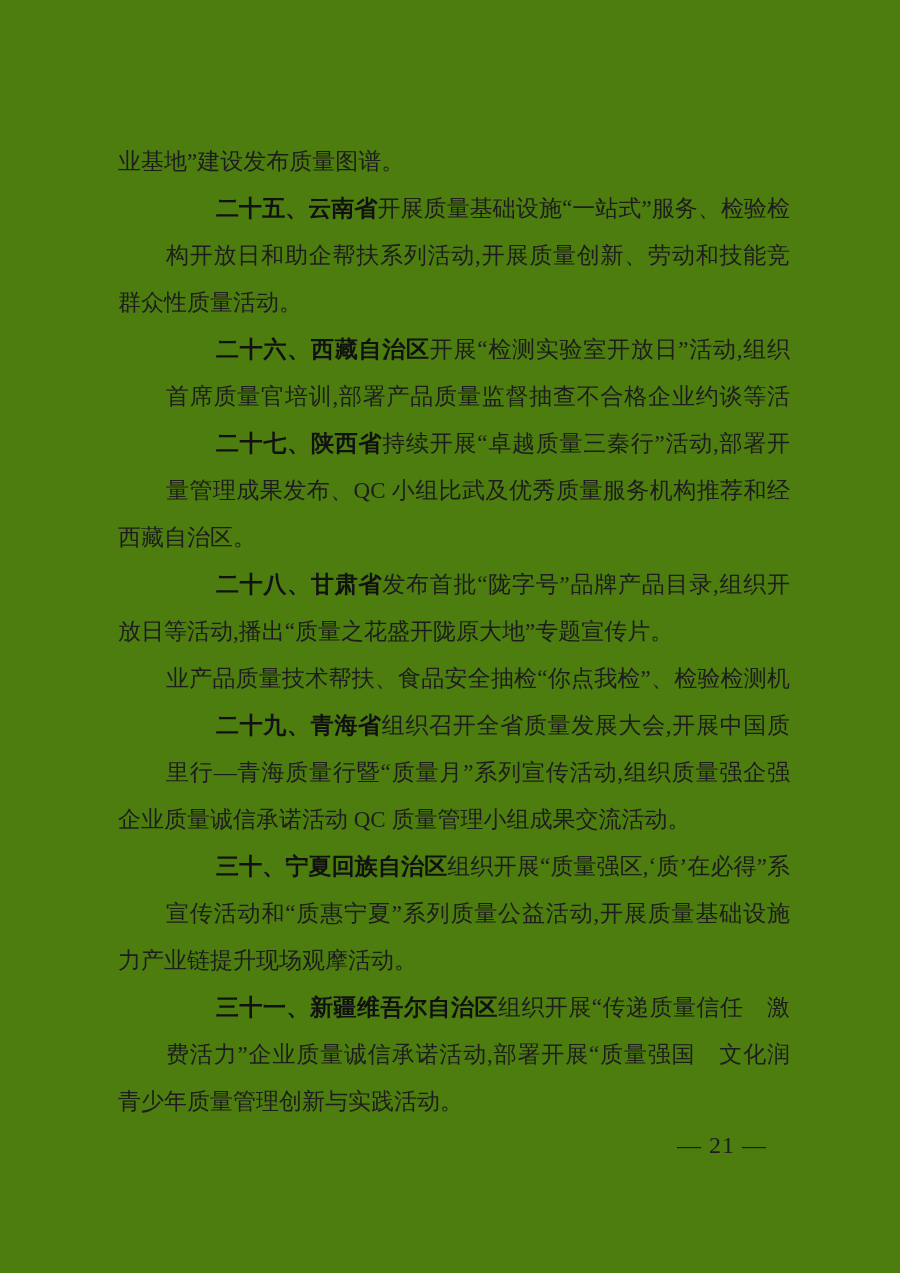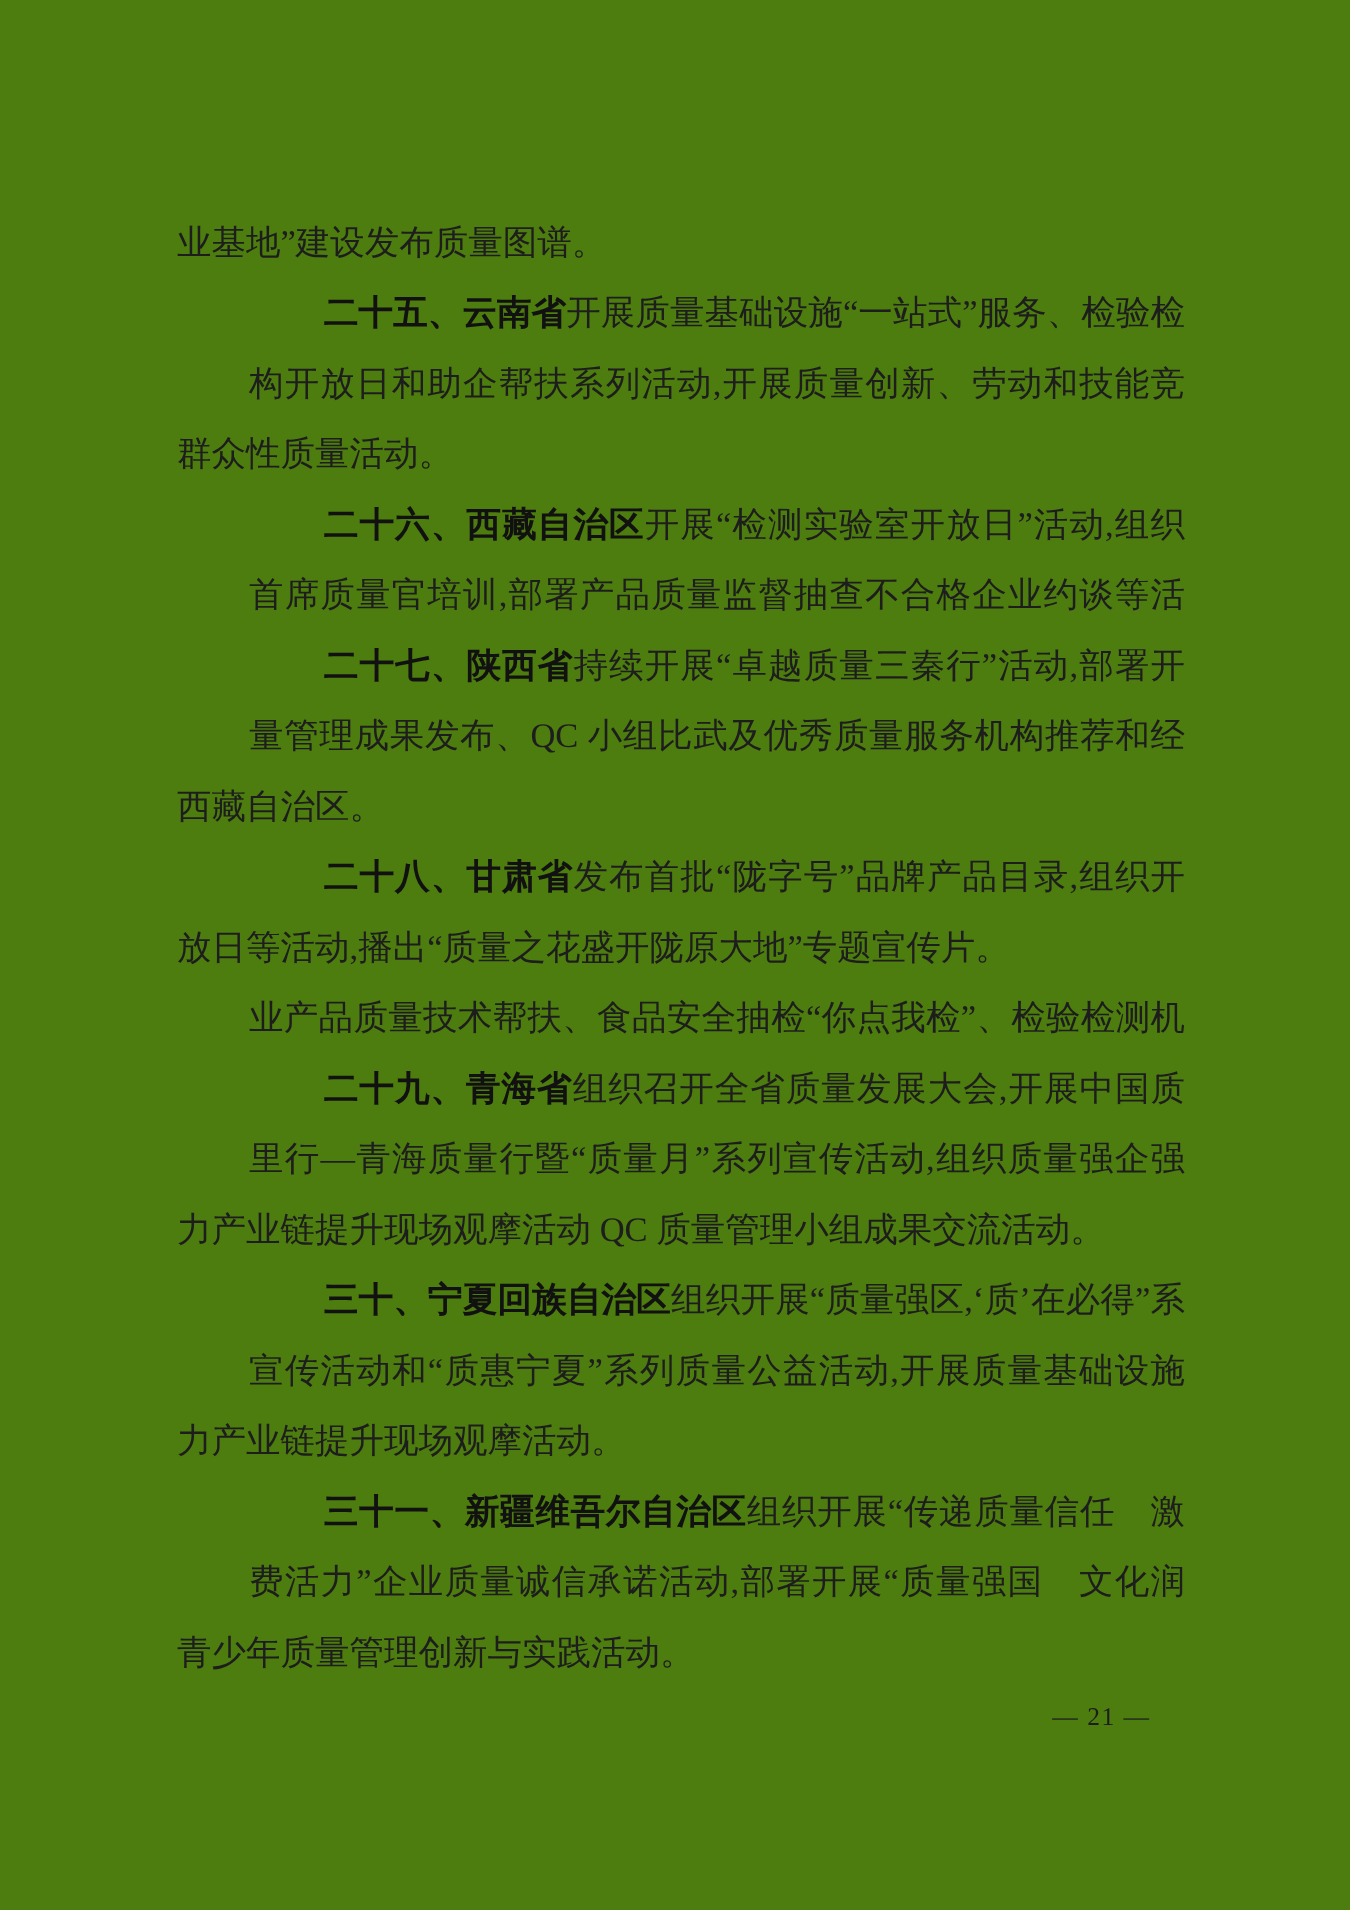--- a/index.html
+++ b/index.html
@@ -47,21 +47,21 @@
   .lead {
     font-family: "Liberation Sans", sans-serif;
     font-weight: 700;
     color: #111;
   }
   .page-number {
     position: absolute;
     top: 1131px;
     right: 133px;
     font-family: "Liberation Serif", serif;
-    font-size: 17px;
+    font-size: 24px;
     line-height: 28px;
     color: #1d1d1d;
     letter-spacing: 1px;
   }
 </style>
 </head>
 <body>
 
 <div class="page">
 
@@ -79,21 +79,21 @@
     <div class="line indent j"><span class="lead">二十七、陕西省</span><span>持续开展“卓越质量三秦行”活动,部署开展质</span></div>
     <div class="line j"><span>量管理成果发布、QC 小组比武及优秀质量服务机构推荐和经验</span></div>
     <div class="line"><span>西藏自治区。</span></div>
 
     <div class="line indent j"><span class="lead">二十八、甘肃省</span><span>发布首批“陇字号”品牌产品目录,组织开展工</span></div>
     <div class="line"><span>放日等活动,播出“质量之花盛开陇原大地”专题宣传片。</span></div>
     <div class="line j"><span>业产品质量技术帮扶、食品安全抽检“你点我检”、检验检测机构开</span></div>
 
     <div class="line indent j"><span class="lead">二十九、青海省</span><span>组织召开全省质量发展大会,开展中国质量万</span></div>
     <div class="line j"><span>里行—青海质量行暨“质量月”系列宣传活动,组织质量强企强链</span></div>
-    <div class="line"><span>力产业链提升现场观摩活动 QC 质量管理小组成果交流活动。</span></div>
+    <div class="line"><span>企业质量诚信承诺活动 QC 质量管理小组成果交流活动。</span></div>
 
     <div class="line indent j"><span class="lead">三十、宁夏回族自治区</span><span>组织开展“质量强区,‘质’在必得”系列</span></div>
     <div class="line j"><span>宣传活动和“质惠宁夏”系列质量公益活动,开展质量基础设施助</span></div>
     <div class="line"><span>力产业链提升现场观摩活动。</span></div>
 
     <div class="line indent j"><span class="lead">三十一、新疆维吾尔自治区</span><span>组织开展“传递质量信任　激发消</span></div>
     <div class="line j"><span>费活力”企业质量诚信承诺活动,部署开展“质量强国　文化润疆”</span></div>
     <div class="line"><span>青少年质量管理创新与实践活动。</span></div>
 
   </div>

